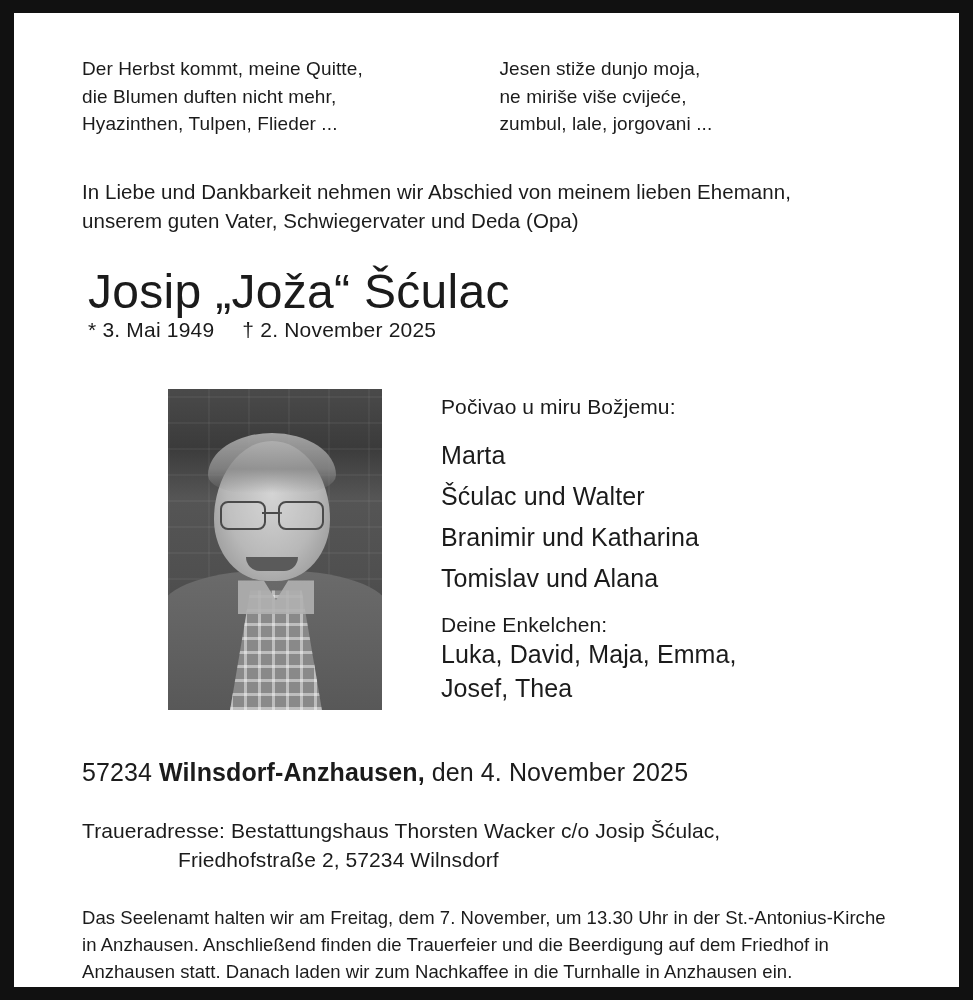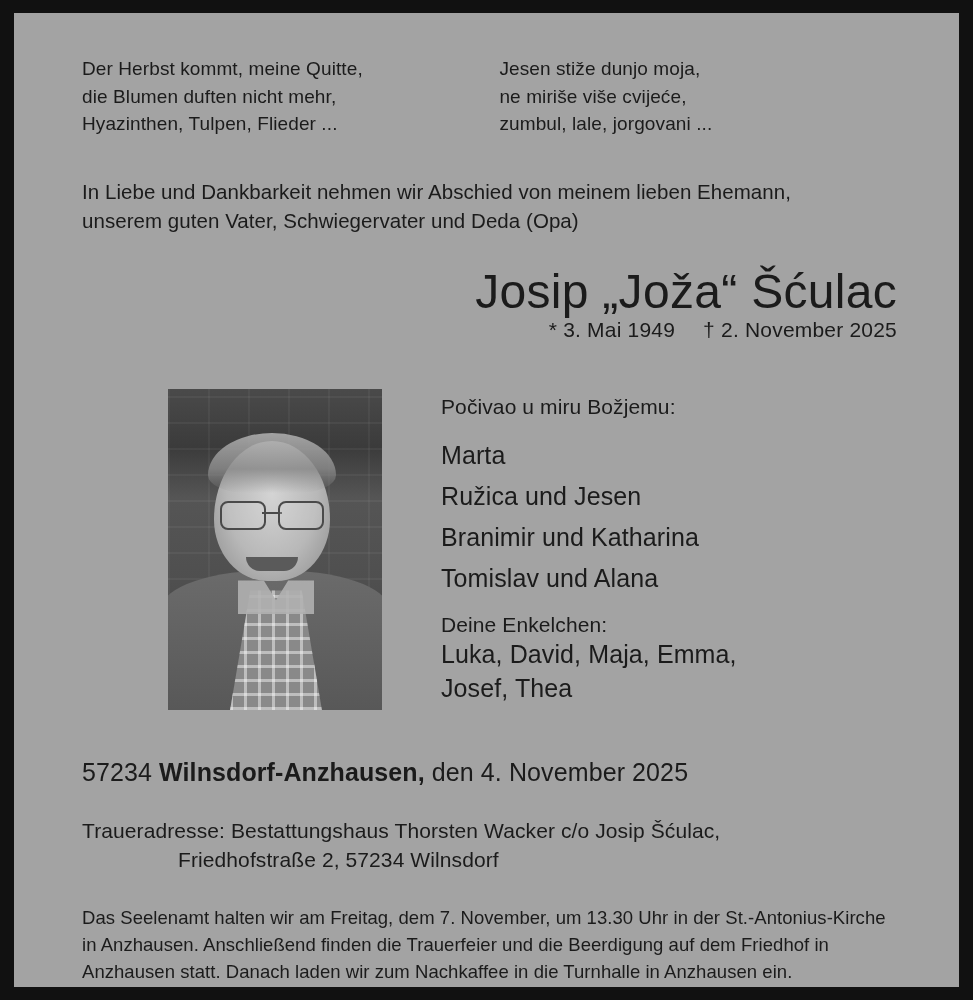--- a/index.html
+++ b/index.html
@@ -18,21 +18,21 @@
     box-sizing: border-box;
     width: 973px;
     height: 1000px;
     background: #111111;
     padding: 13px 14px 13px 14px;
   }
   .sheet {
     box-sizing: border-box;
     width: 945px;
     height: 974px;
-    background: #a3a3a3;
+    background: #ffffff;
     color: #1b1b1b;
     padding: 40px 62px 0 68px;
     position: relative;
     overflow: hidden;
   }
 
   
   .poem-row {
     display: flex;
     gap: 0;
@@ -51,21 +51,21 @@
   .intro {
     margin-top: 39px;
     font-size: 20.5px;
     line-height: 1.44;
     letter-spacing: 0.05px;
   }
   .intro p { margin: 0; }
 
   
   .name-block {
-    text-align: right;
+    text-align: left;
     margin-top: 30px;
   }
   .deceased-name {
     font-size: 48px;
     line-height: 1.1;
     letter-spacing: 0.3px;
     font-weight: 400;
     margin: 0;
     padding-left: 6px;
   }
@@ -276,21 +276,21 @@
               <i></i>
               <span class="r"></span>
           </div>
           <div class="ph-mouth"></div>
         </div>
       </div>
 
       <div class="family-col">
         <p class="family-head">Počivao u miru Božjemu:</p>
         <div class="family-name">Marta</div>
-        <div class="family-name">Ružica und Jesen</div>
+        <div class="family-name">Šćulac und Walter</div>
         <div class="family-name">Branimir und Katharina</div>
         <div class="family-name">Tomislav und Alana</div>
         <p class="grandkids-head">Deine Enkelchen:</p>
         <div class="grandkids-line">Luka, David, Maja, Emma,</div>
         <div class="grandkids-line">Josef, Thea</div>
       </div>
     </div>
 
     <div class="place">
       <span>57234 </span><b>Wilnsdorf-Anzhausen,</b><span> den 4. November 2025</span>

